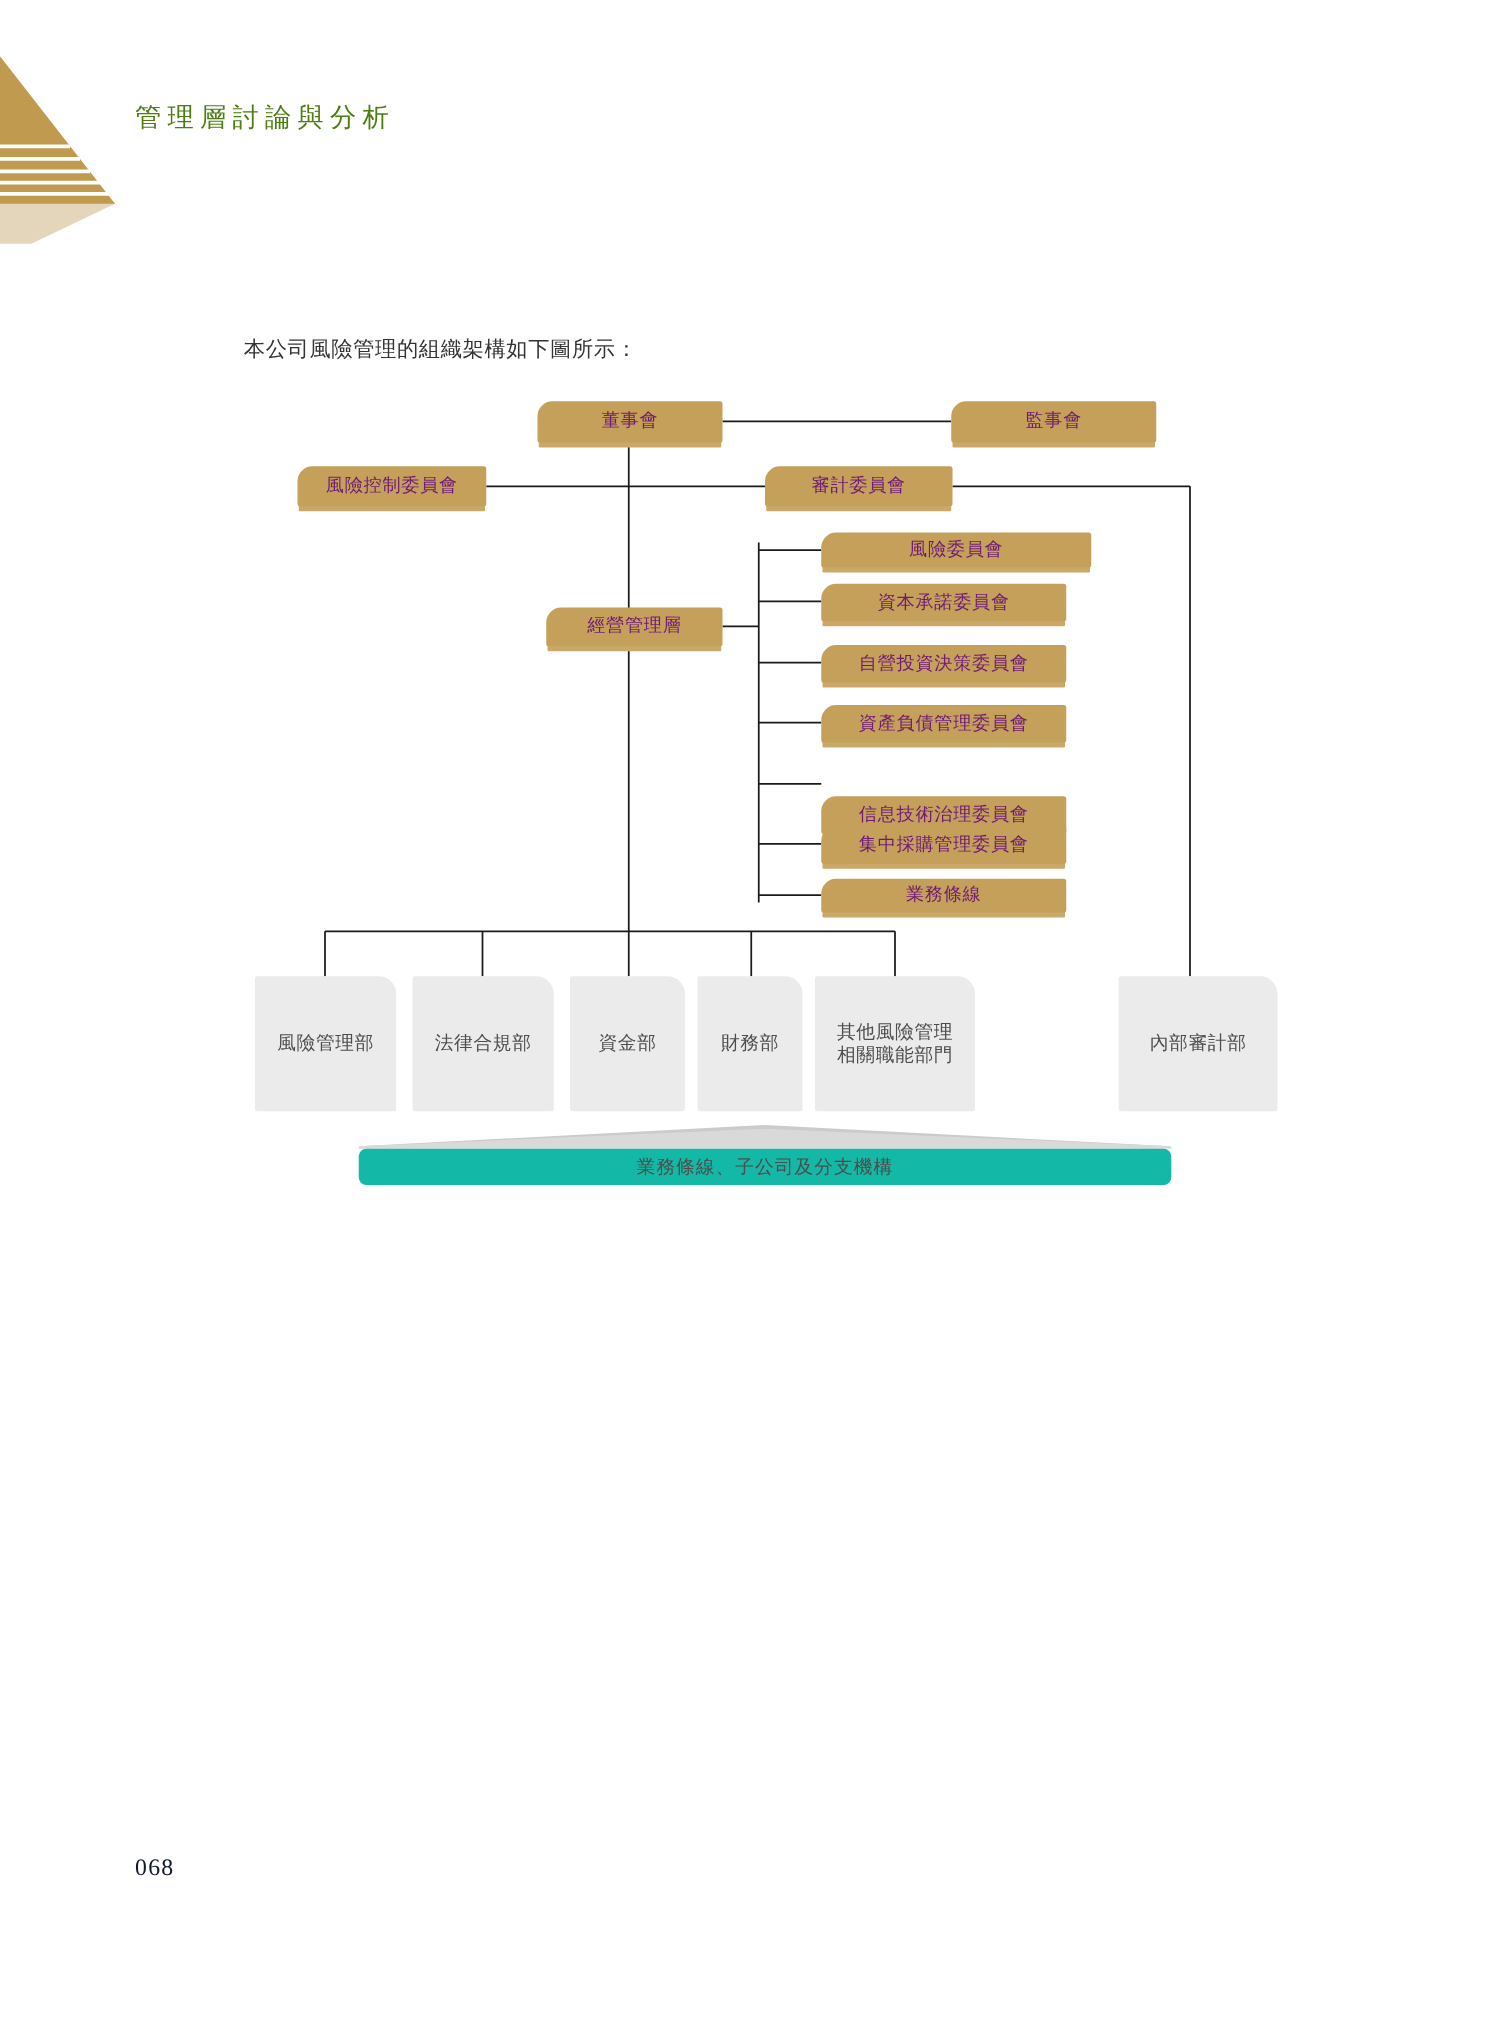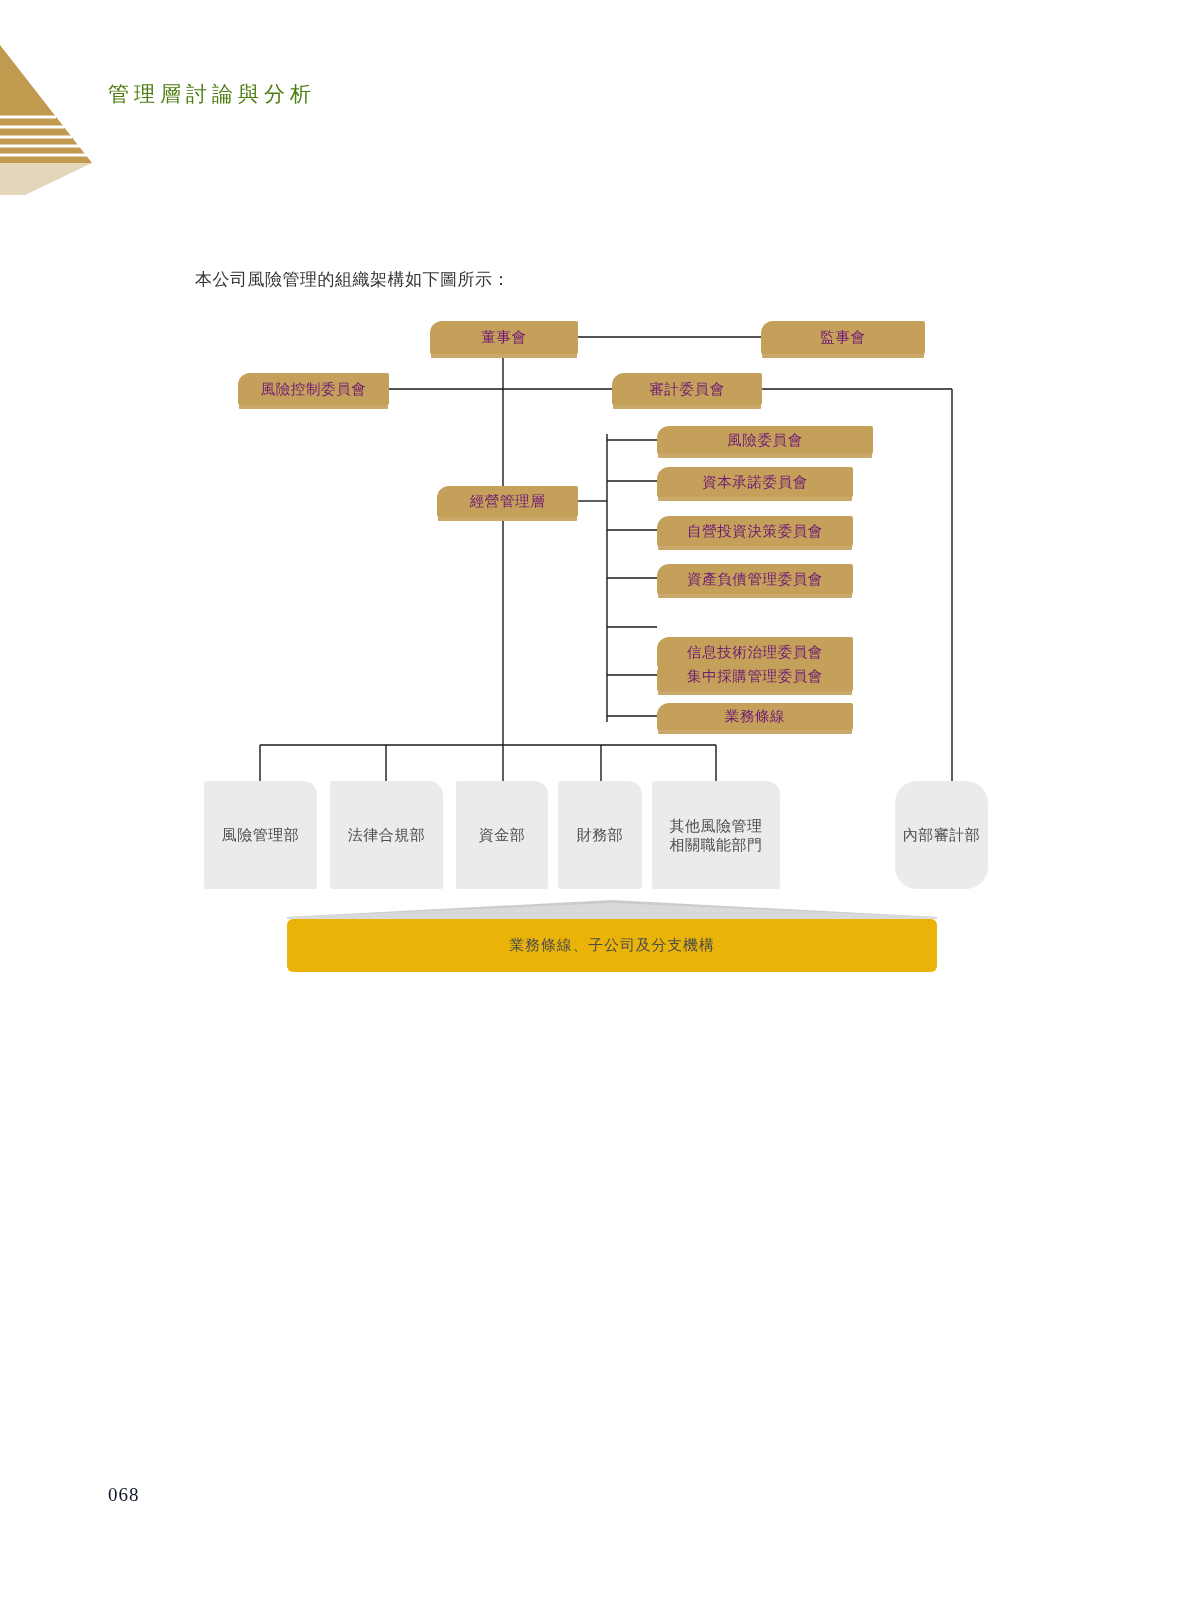--- a/index.html
+++ b/index.html
@@ -44,22 +44,22 @@
   .dept-node{
     position:absolute;box-sizing:border-box;
     background:#ebebeb;border-radius:2px 14px 2px 2px;
     color:#4d4d4d;font-size:15px;
     display:flex;align-items:center;justify-content:center;
     text-align:center;line-height:1.3;letter-spacing:.5px;
   }
 
   
   #bottom-bar{
-    position:absolute;left:287px;top:919px;width:650px;height:53px;
-    background:#eab308;border-radius:6px;
+    position:absolute;left:287px;top:919px;width:650px;height:29px;
+    background:#14b8a6;border-radius:6px;
     color:#4d4d4d;font-size:15px;letter-spacing:.8px;
     display:flex;align-items:center;justify-content:center;
   }
 
   
   #page-number{
     position:absolute;left:108px;top:1484px;
     font-family:Liberation Serif, serif;
     font-size:19px;color:#0f172a;letter-spacing:1px;
   }
@@ -176,21 +176,21 @@
   <div class="dept-node" style="left:456px;top:781px;width:92px;height:108px;">
     <span class="lbl">資金部</span>
   </div>
   <div class="dept-node" style="left:558px;top:781px;width:84px;height:108px;">
     <span class="lbl">財務部</span>
   </div>
   <div class="dept-node" style="left:652px;top:781px;width:128px;height:108px;flex-direction:column;">
     <span class="lbl">其他風險管理</span>
     <span class="lbl">相關職能部門</span>
   </div>
-  <div class="dept-node" style="left:895px;top:781px;width:93px;height:108px;border-radius:22px;">
+  <div class="dept-node" style="left:895px;top:781px;width:127px;height:108px;">
     <span class="lbl">內部審計部</span>
   </div>
 
   <div id="bottom-bar">
     <span class="lbl">業務條線、子公司及分支機構</span>
   </div>
 </div>
 
 <div id="page-number">068</div>
 

